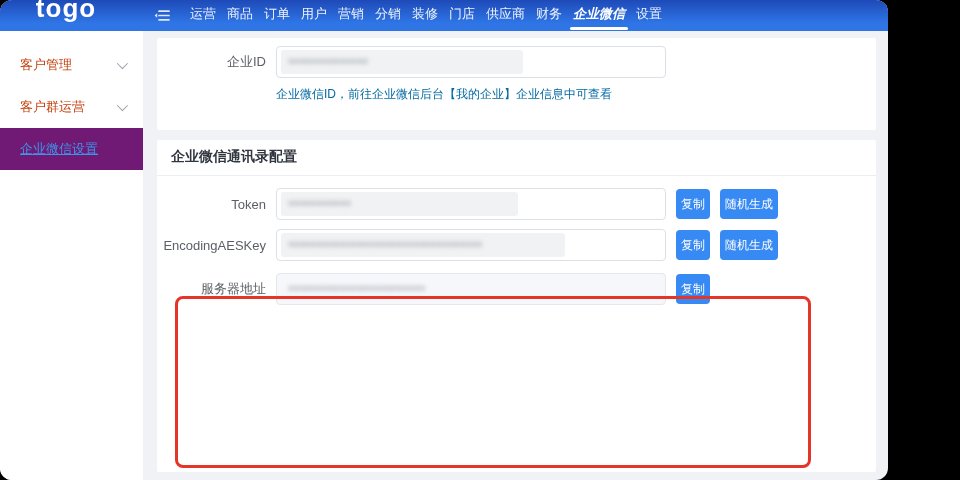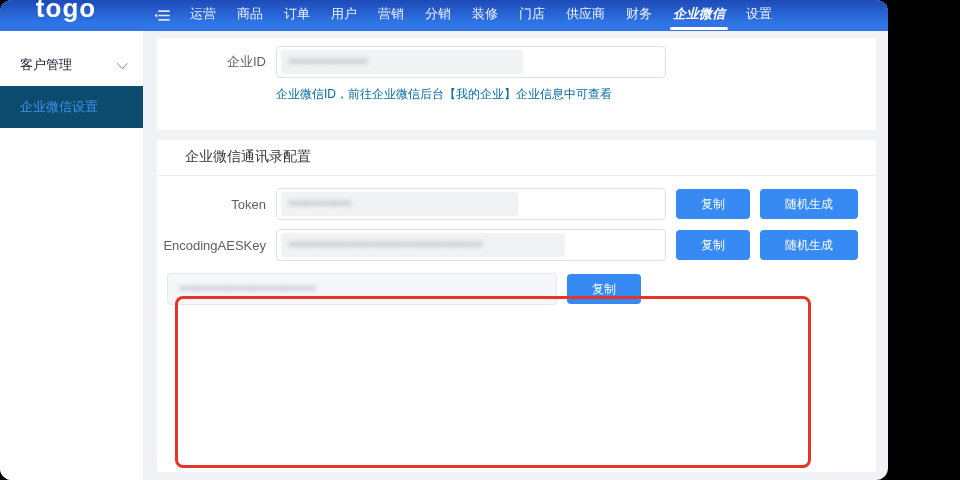--- a/index.html
+++ b/index.html
@@ -6,62 +6,62 @@
   body { font-family:"Liberation Sans","DejaVu Sans",sans-serif; }
   .window { position:relative; width:888px; height:480px; border-radius:12px; overflow:hidden;
             background:#f0f2f5; }
 
   
   .navbar { height:31px; background:linear-gradient(180deg,var(--nav-top,#1e4ab8) 0%,var(--nav-bottom,#2f75e6) 75%);
             display:flex; align-items:stretch; color:#fff; overflow:hidden; }
   .logo { width:132px; display:flex; justify-content:center; align-items:flex-start;
           font-weight:bold; font-size:26px; letter-spacing:1px; margin-top:-7px; cursor:pointer; }
   .collapse { display:flex; align-items:center; margin:0 20px 0 22px; cursor:pointer; opacity:.85; }
-  .nav-items { display:flex; align-items:center; gap:21px; font-size:13px; }
+  .nav-items { display:flex; align-items:center; gap:11px; font-size:13px; }
   .nav-item { position:relative; color:rgba(255,255,255,.92); height:31px; line-height:28px;
               cursor:pointer; white-space:nowrap; }
   .nav-item.active { font-weight:bold; color:#fff;font-style:italic; }
   .nav-item.active::after { content:""; position:absolute; left:-3px; right:-3px; bottom:1px;
                             height:3px; background:#fff; border-radius:2px; }
 
   
   .page { display:flex; height:449px; }
   .sidebar { width:143px; background:#fff; padding-top:13px; box-sizing:border-box; flex-shrink:0; }
   .side-item { height:42px; display:flex; align-items:center; justify-content:space-between;
-               padding:0 18px 0 20px; font-size:13px; color:#0f172a; cursor:pointer; }
-  .side-item.active { background:#0c4a6e; color:var(--sidebar-active,#3c95e9); }
+               padding:0 18px 0 20px; font-size:13px; color:#c2410c; cursor:pointer; }
+  .side-item.active { background:#701a75; color:var(--sidebar-active,#3c95e9);text-decoration:underline; }
   .chev { width:7px; height:7px; border-right:1.5px solid #99a0a8; border-bottom:1.5px solid #99a0a8;
           transform:rotate(45deg) translateY(-2px); flex-shrink:0; }
 
   .main { flex:1; margin:0 12px 0 14px; padding:7px 0 8px; box-sizing:border-box;
           display:flex; flex-direction:column; min-width:0; }
   .card { background:#fff; border-radius:2px; }
   .card-corp { padding:8px 0 0; height:92px; box-sizing:border-box; margin-bottom:10px; flex-shrink:0; }
   .card-book { flex:1; overflow:hidden; }
 
-  .card-title { font-size:14px; font-weight:normal; color:#32373f; padding:8px 28px 9px;
+  .card-title { font-size:14px; font-weight:bold; color:#32373f; padding:8px 14px 9px;
                 border-bottom:1px solid #eceef2; }
   .notice { margin:16px 14px 0; background:var(--warning-bg,#fdf6ec); color:var(--warning-text,#eb9e3b);
             font-size:12px; padding:7px 12px; border-radius:3px; line-height:16px; box-sizing:border-box;
             white-space:nowrap; overflow:hidden; }
 
   .field { display:flex; align-items:center; }
   .mt12 { margin-top:12px; } .mt9 { margin-top:9px; }
   .f-label { width:109px; text-align:right; font-size:13px; color:#5c6066; flex-shrink:0; white-space:nowrap; }
   .f-input { margin-left:10px; width:390px; height:32px; box-sizing:border-box; border:1px solid #dcdfe6;
              border-radius:4px; background:#fff; display:flex; align-items:center; padding:0 4px;
              flex-shrink:0; cursor:text; }
   .f-input.disabled { background:#f5f7fa; border-color:#e4e7ed; cursor:not-allowed; }
   .redact { height:24px; border-radius:3px; background:#f1f2f4; display:flex; align-items:center;
             padding:0 8px; box-sizing:border-box; overflow:hidden; }
   .f-input.disabled .redact { background:transparent; }
   .redact span { filter:blur(2.5px); color:#7e858e; font-size:12px; letter-spacing:1.5px; white-space:nowrap; }
   .w-corp{width:242px} .w-secret{width:218px} .w-token{width:237px} .w-aes{width:284px} .w-server{width:230px}
 
-  .btn { margin-left:10px; height:30px; padding:0 25px; background:var(--primary,#3789f3); color:#fff;
+  .btn { margin-left:10px; height:30px; padding:0 5px; background:var(--primary,#3789f3); color:#fff;
          font-size:12px; border:none; border-radius:4px; cursor:pointer; white-space:nowrap; flex-shrink:0; }
   .helper { font-size:12px; color:#0369a1; margin:8px 0 0 119px; line-height:16px; white-space:nowrap; }
 
   .red-rect { position:absolute; left:175px; top:296px; width:636px; height:172px;
               border:3px solid var(--highlight-border,#e53528); border-radius:8px;
               box-sizing:border-box; pointer-events:none; z-index:5; }
 </style>
 </head>
 <body>
 
@@ -89,20 +89,24 @@
       <span class="nav-item active">企业微信</span>
       <span class="nav-item">设置</span>
     </div>
   </div>
 
   <div class="page">
 
     <aside class="sidebar">
       <div class="side-item">
         <span>客户管理</span>
+        <span class="chev"></span>
+      </div>
+      <div class="side-item">
+        <span>客户群运营</span>
         <span class="chev"></span>
       </div>
       <div class="side-item active">
         <span>企业微信设置</span>
       </div>
     </aside>
 
     <div class="main">
 
       <section class="card card-corp">
@@ -137,20 +141,21 @@
           <div class="f-input">
             <div class="redact w-aes">
               <span>••••••••••••••••••••••••••••••••••</span>
             </div>
           </div>
           <button class="btn">复制</button>
           <button class="btn">随机生成</button>
         </div>
 
         <div class="field mt12">
+          <span class="f-label">服务器地址</span>
           <div class="f-input disabled">
             <div class="redact w-server">
               <span>••••••••••••••••••••••••</span>
             </div>
           </div>
           <button class="btn">复制</button>
         </div>
 
       </section>
     </div>

